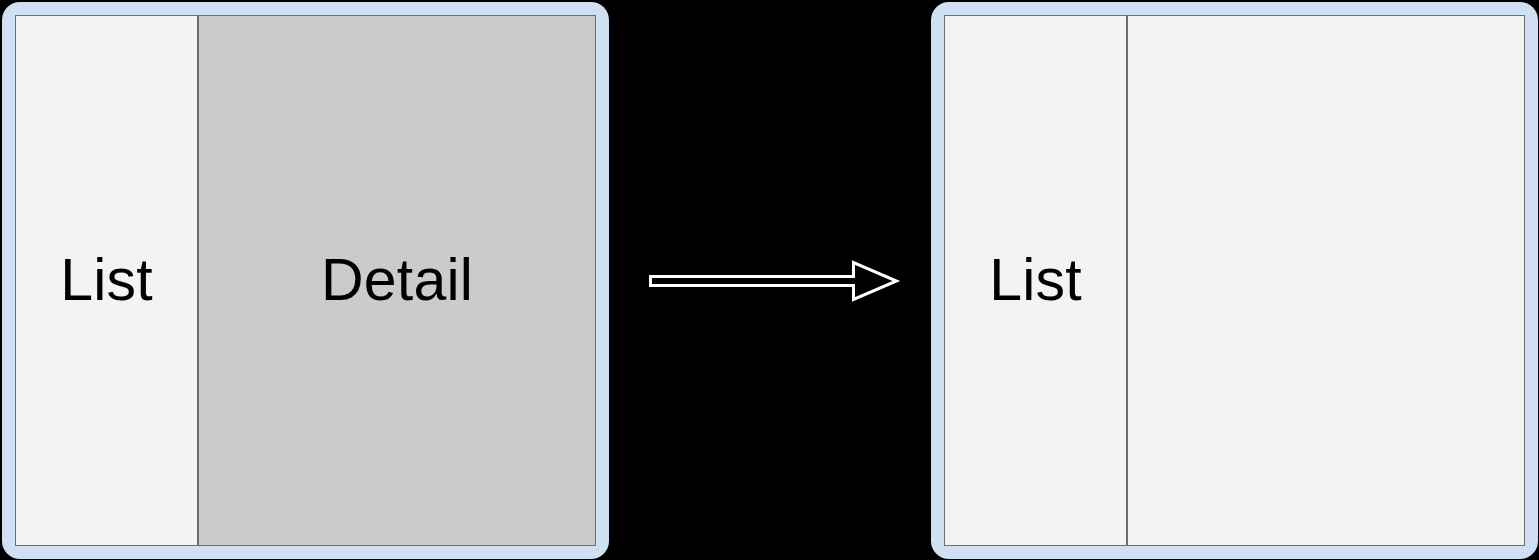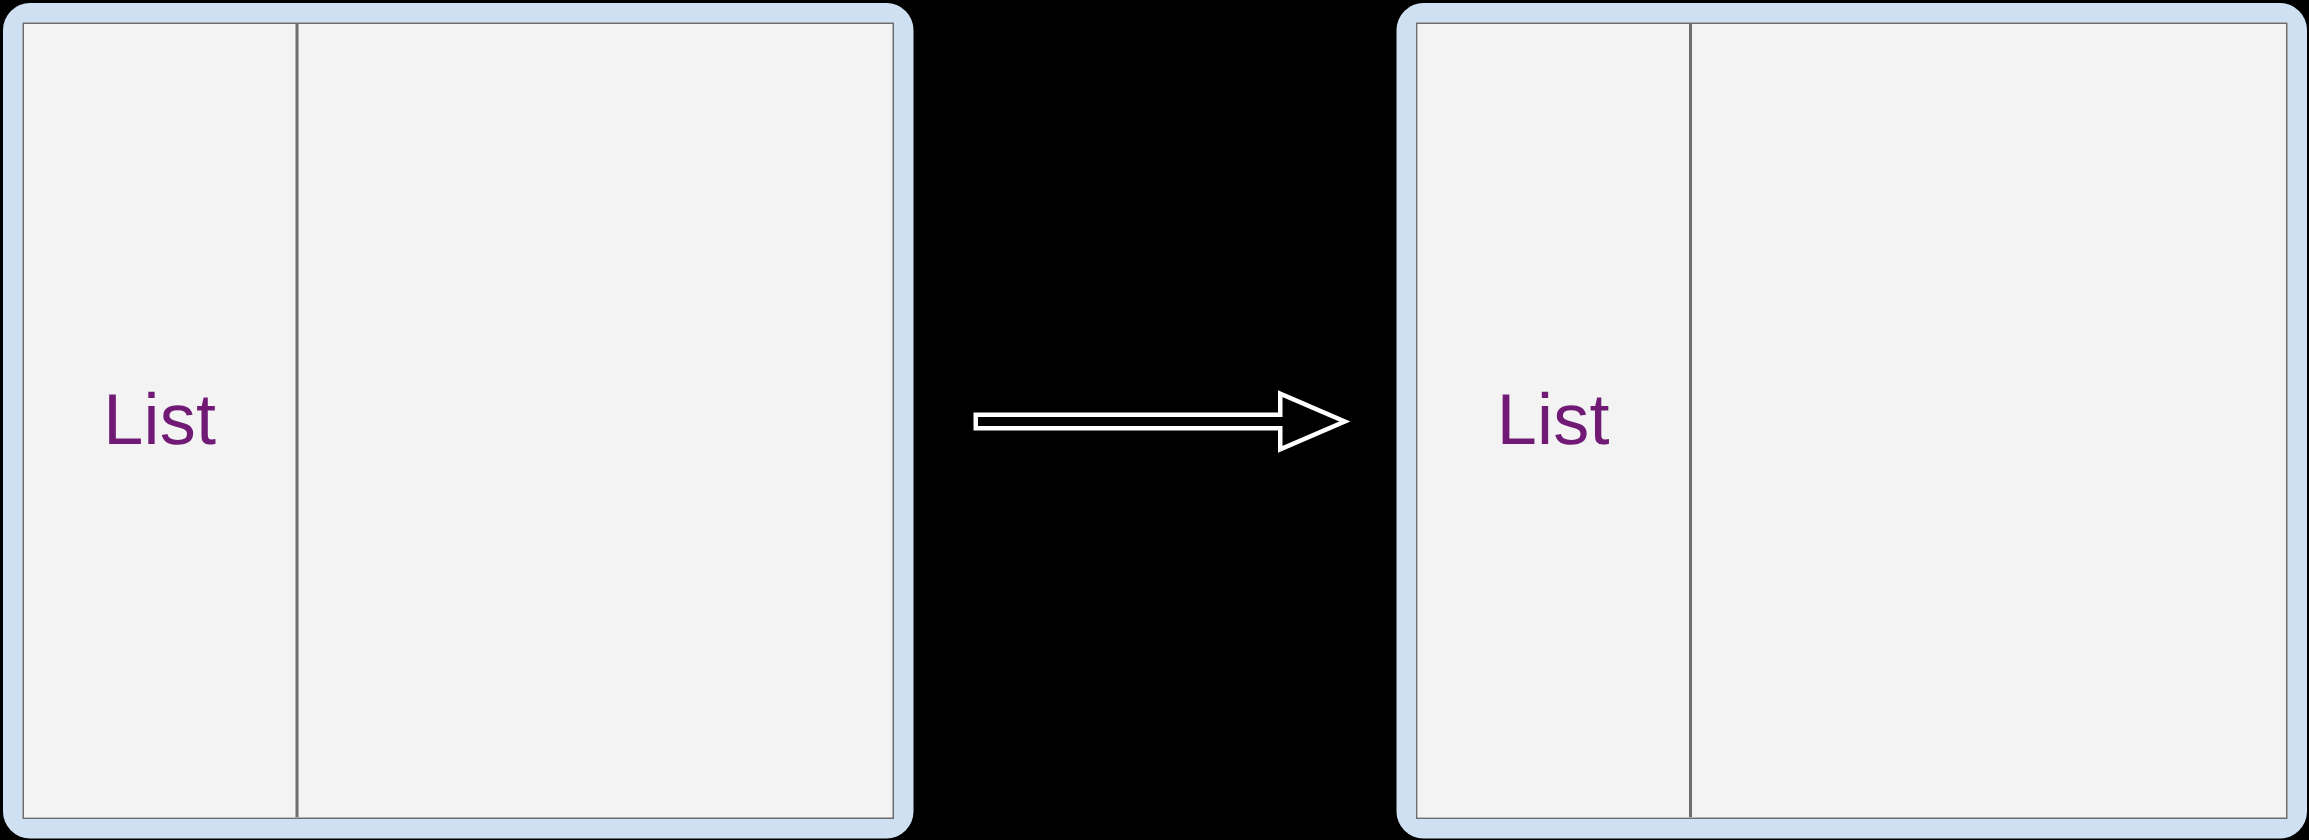--- a/index.html
+++ b/index.html
@@ -38,23 +38,23 @@
 
   .pane {
     position: relative;
     box-sizing: border-box;
     display: flex;
     align-items: center;
     justify-content: center;
     height: 100%;
   }
   .pane-label {
-    font-size: 48px;
+    font-size: 59px;
     line-height: 1;
-    color: #701a75;
+    color: #000000;
     letter-spacing: 0.2px;
     white-space: nowrap;
     user-select: none;
   }
 
   .pane-list {
     flex: 0 0 183px;
     background: #f3f3f3;
     border-right: 2px solid #6d6d6d;
   }
@@ -100,20 +100,23 @@
 
 <div id="canvas">
 
   <div id="window-master-detail" class="window">
     <div class="window-inner">
 
       <div class="pane pane-list">
         <span class="pane-label">List</span>
       </div>
 
+      <div class="pane pane-detail">
+        <span class="pane-label">Detail</span>
+      </div>
 
     </div>
   </div>
 
   <div id="transition-arrow">
     <svg viewBox="0 0 258 58" preserveAspectRatio="none">
 
       <path d="M 5.5 24.5
                L 208.5 24.5
                L 208.5 10.5

